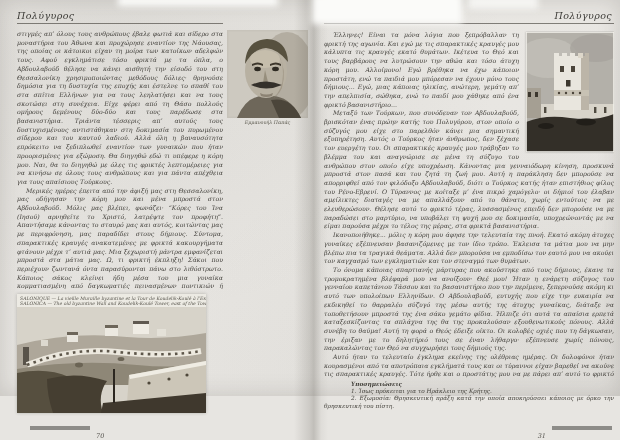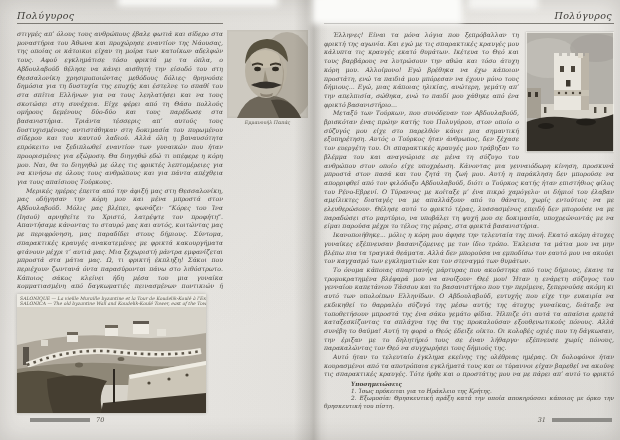--- a/index.html
+++ b/index.html
@@ -1,17 +1,17 @@
 <!DOCTYPE html>
 <html><head>
 <meta charset="utf-8">
 <style>
   html,body{margin:0;padding:0;width:620px;height:440px;overflow:hidden;
     background:#e7e5e1;font-family:"DejaVu Serif","Liberation Serif",serif;}
-  .scan{position:relative;width:620px;height:440px;
+  .scan{position:relative;width:620px;height:396px;
     background:
       radial-gradient(ellipse at 18% 10%, rgba(120,118,110,.10), transparent 55%),
       radial-gradient(ellipse at 95% 90%, rgba(120,118,110,.08), transparent 50%),
       linear-gradient(#e9e7e3,#e5e3df);
     box-shadow:inset 0 0 22px rgba(60,58,50,.18);}
   .page{position:absolute;top:0;height:440px;}
   .page-left{left:0;width:306px;}
   .page-right{left:314px;width:306px;}
   .gutter{position:absolute;top:0;left:294px;width:34px;height:440px;
     background:linear-gradient(to right,rgba(70,66,58,0) 0%,rgba(70,66,58,.16) 45%,rgba(70,66,58,.24) 58%,rgba(70,66,58,.05) 80%,rgba(70,66,58,0) 100%);
@@ -52,21 +52,21 @@
 
   .footnotes{position:absolute;top:381px;left:10px;width:290px;font-style:italic;
     font-size:5.8px;line-height:7.2px;color:#44423c;}
   .fn-title{font-weight:bold;text-indent:27px;}
   .fn-item{text-indent:27px;text-align:justify;}
 
   .footer{position:absolute;top:416px;display:flex;align-items:center;gap:6px;}
   .footer-left{left:30px;}
   .footer-right{right:8px;}
   .footer .bar{display:inline-block;width:60px;height:4px;background:#8d8c88;}
-  .footer .pagenum{font-style:italic;font-size:6.5px;color:#55534d;}
+  .footer .pagenum{font-style:italic;font-size:6.5px;color:#55534d;margin-top:16px;}
 </style>
 </head>
 <body>
 
 <div class="scan">
 
   <div class="page page-left">
     <div class="running-head">Πολύγυρος</div>
     <div class="head-rule"></div>
 

